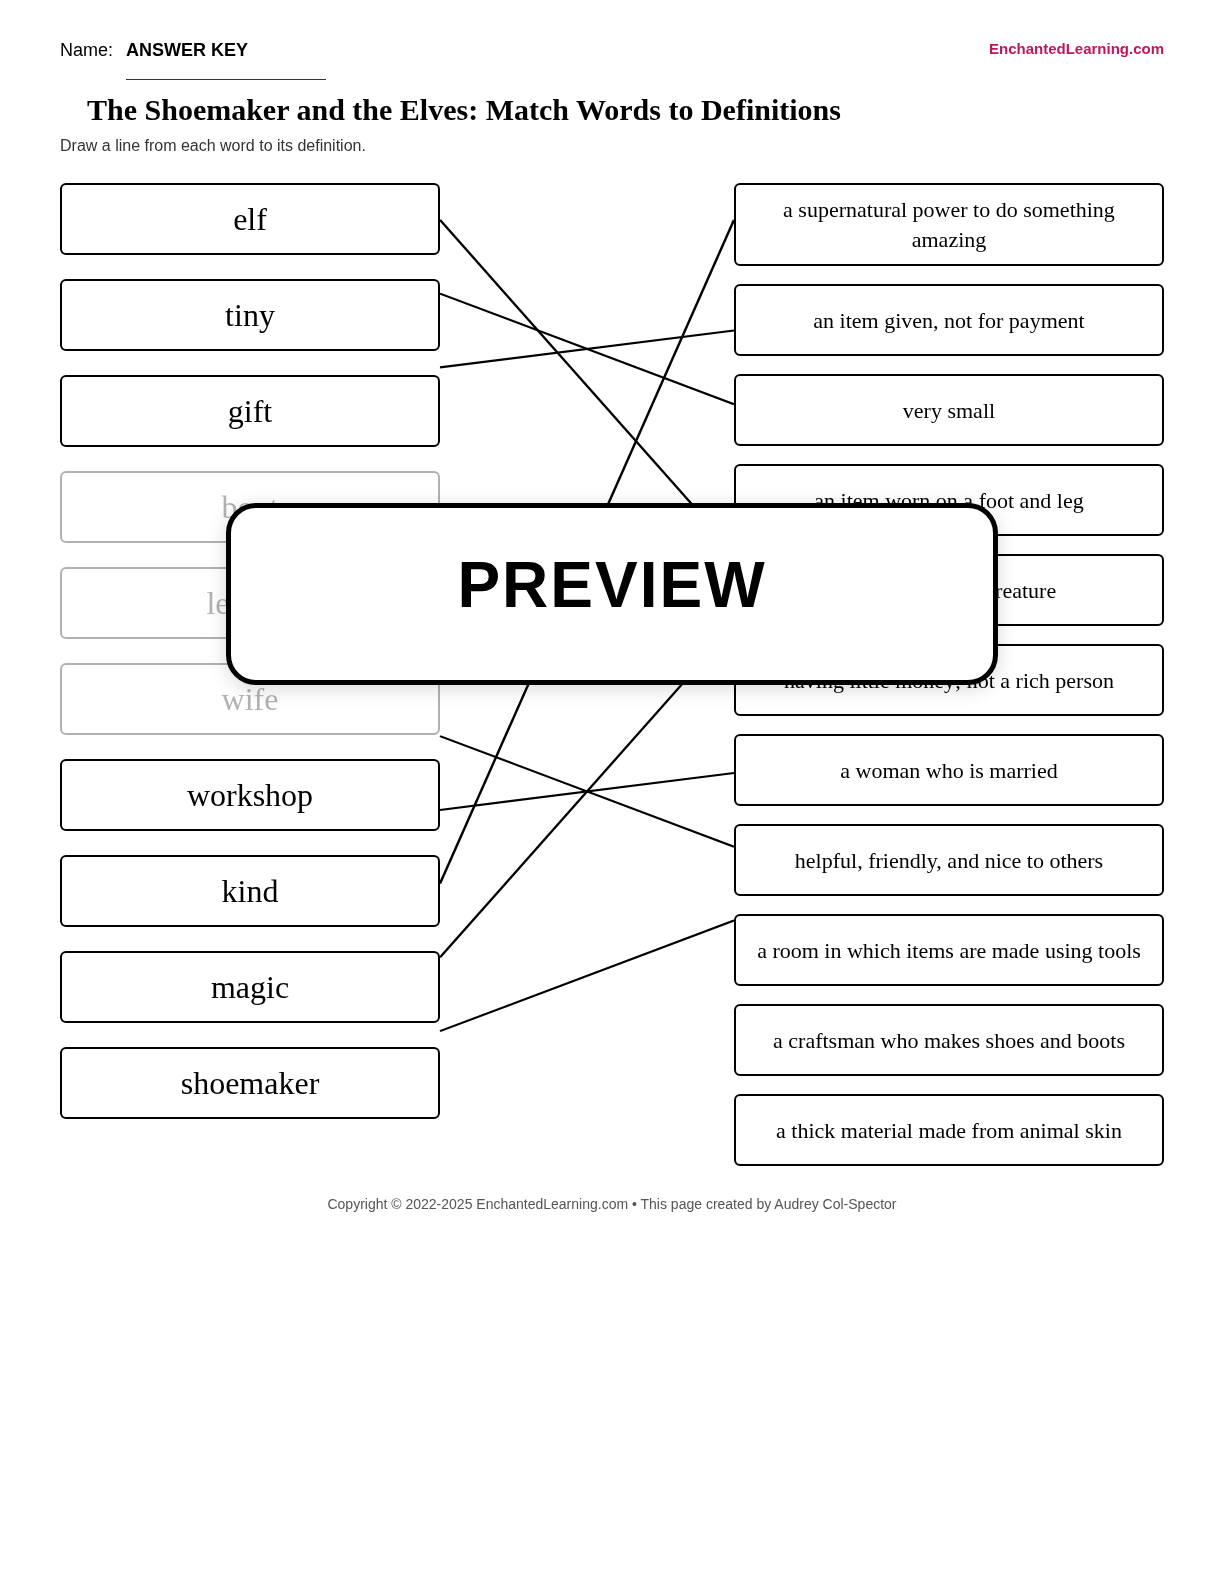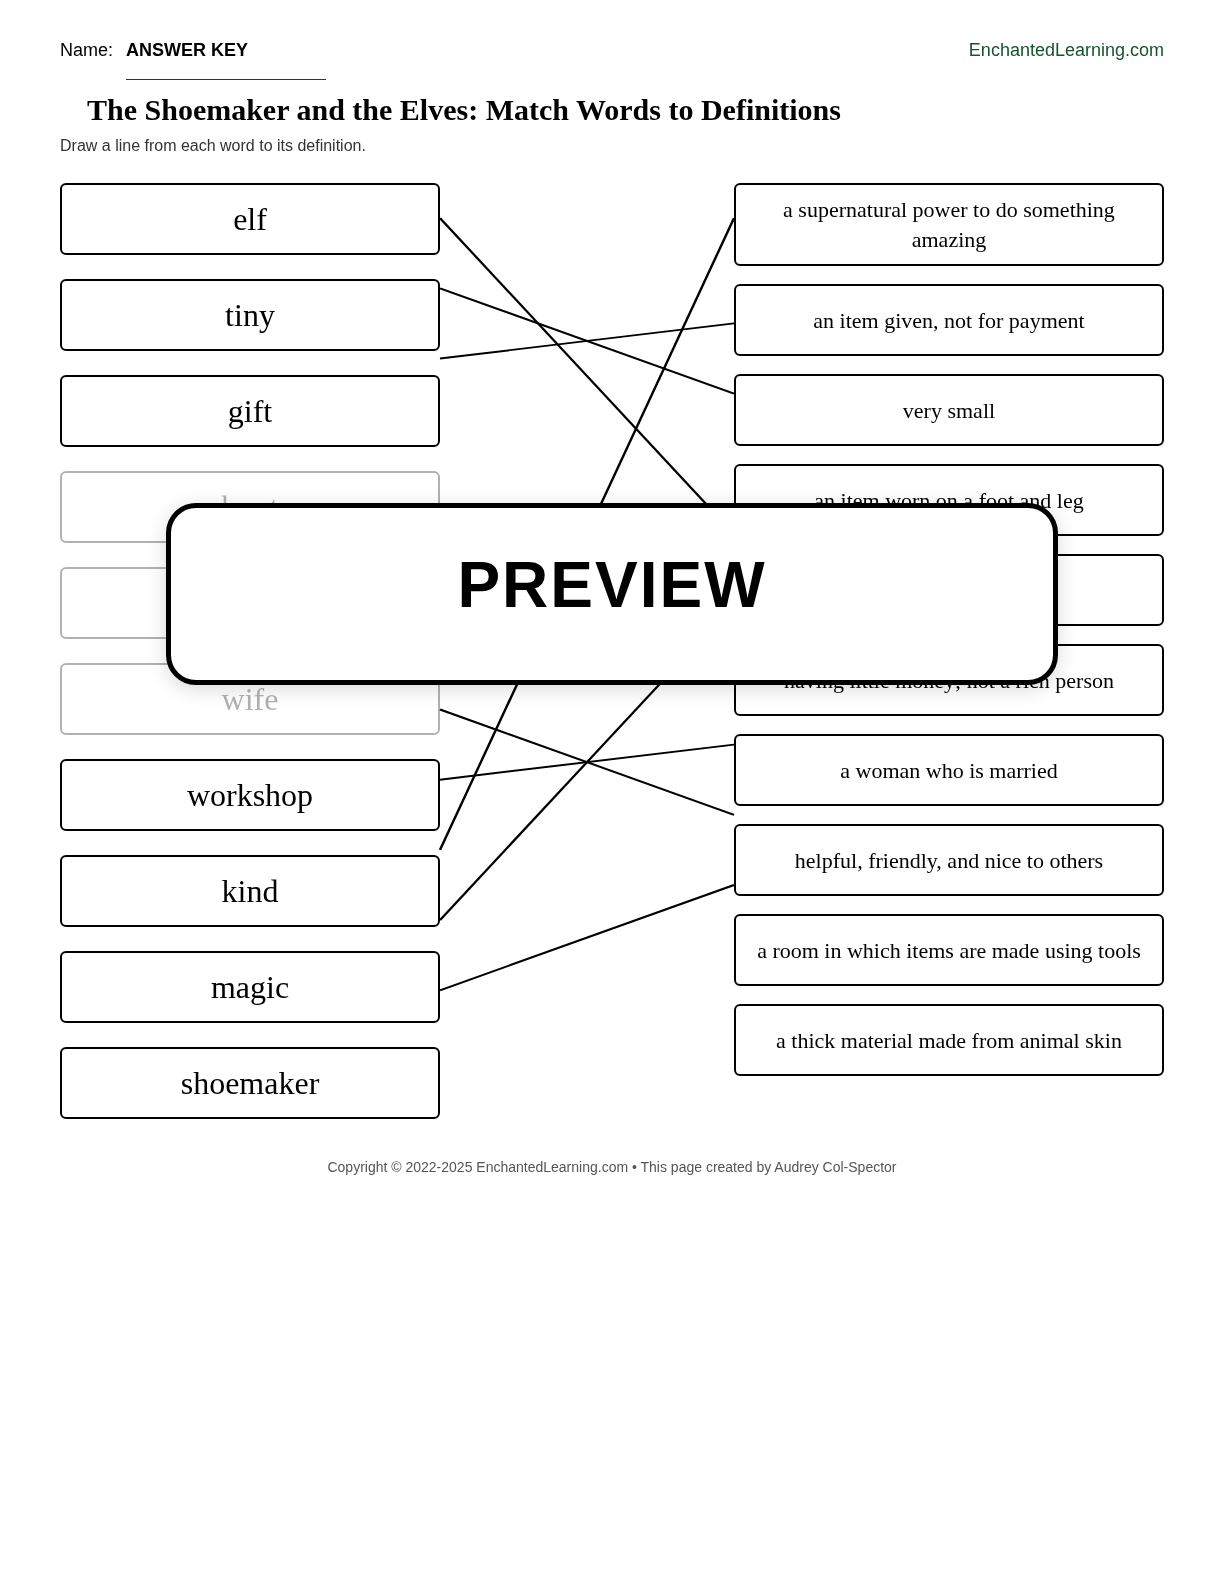--- a/index.html
+++ b/index.html
@@ -36,23 +36,24 @@
     .name-value {
       font-weight: bold;
       color: #000;
       margin-left: 8px;
       border-bottom: 1px solid #333;
       padding-bottom: 18px;
       display: inline-block;
       min-width: 200px;
     }
     .site-url {
-      font-size: 18px;
-      color: #14532d;
-      font-family: Arial, sans-serif;
+      font-size: 15px;
+      color: #be185d;
+      font-family: Arial, sans-serif;
+      font-weight: bold;
     }
     .page-title {
       font-size: 30px;
       font-weight: bold;
       line-height: 1.3;
       margin-bottom: 8px;
       color: #000;
       margin-left: 27px;
     }
     .instructions {
@@ -115,21 +116,21 @@
       display: flex;
       align-items: center;
       justify-content: center;
       line-height: 1.35;
     }
     .preview-overlay {
       position: absolute;
       top: 320px;
       left: 50%;
       transform: translateX(-50%);
-      width: 892px;
+      width: 772px;
       background: #fff;
       border: 5px solid #000;
       border-radius: 30px;
       z-index: 10;
       padding: 40px 50px;
       text-align: center;
       box-shadow: 0 4px 20px rgba(0,0,0,0.15);
     }
     .preview-title {
       font-size: 64px;
@@ -140,21 +141,21 @@
       margin-bottom: 18px;
     }
     .preview-subtitle {
       font-size: 34px;
       font-style: italic;
       color: #333;
       font-family: Georgia, serif;
     }
     .footer {
       text-align: center;
-      margin-top: 40px;
+      margin-top: 30px;
       font-size: 14px;
       color: #555;
       font-family: Arial, sans-serif;
     }
   </style>
 </head>
 <body>
 
 <div class="page">
 
@@ -209,20 +210,21 @@
       <div class="right-col">
         <div class="def-box">a supernatural power to do something amazing</div>
         <div class="def-box">an item given, not for payment</div>
         <div class="def-box">very small</div>
         <div class="def-box">an item worn on a foot and leg</div>
         <div class="def-box">a small magical creature</div>
         <div class="def-box">having little money; not a rich person</div>
         <div class="def-box">a woman who is married</div>
         <div class="def-box">helpful, friendly, and nice to others</div>
         <div class="def-box">a room in which items are made using tools</div>
+        <div class="def-box">a craftsman who makes shoes and boots</div>
         <div class="def-box">a thick material made from animal skin</div>
       </div>
     </div>
 
     <div class="preview-overlay">
       <div class="preview-title">PREVIEW</div>
     </div>
 
   </div>
 

